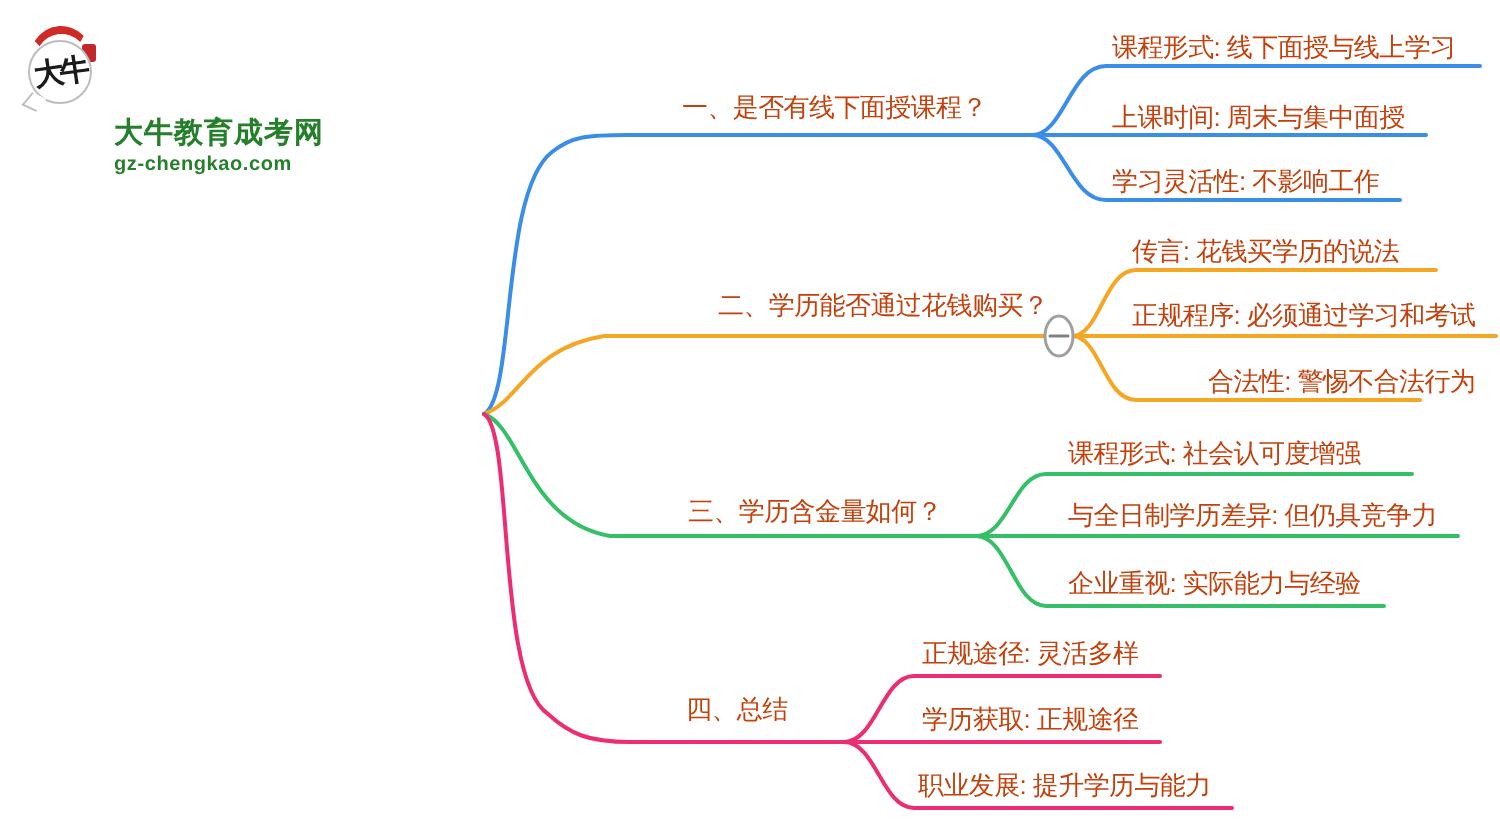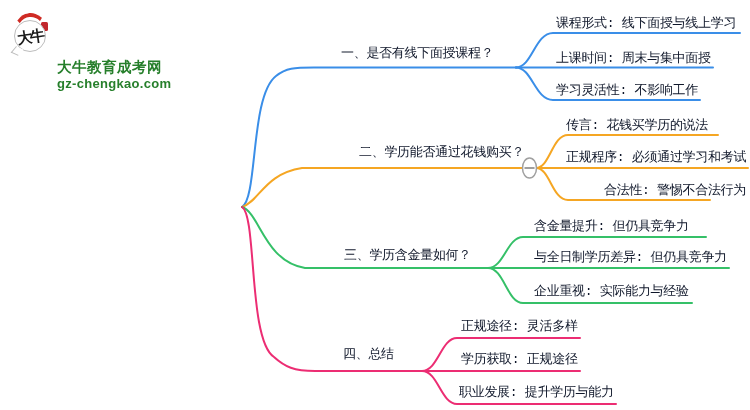--- a/index.html
+++ b/index.html
@@ -2,22 +2,22 @@
 <html><head>
 <meta charset="utf-8">
 <style>
   html,body{margin:0;padding:0;background:#fff;}
   .canvas{
     position:relative;width:750px;height:410px;background:#ffffff;overflow:hidden;
     font-family:"Liberation Sans","DejaVu Sans",sans-serif;
   }
   .canvas svg{position:absolute;left:0;top:0;}
   .node{
-    position:absolute;white-space:nowrap;color:#0f172a;
-    font-size:13px;line-height:1.15;letter-spacing:-0.3px;cursor:default;font-family:Liberation Mono, monospace;
+    position:absolute;white-space:nowrap;color:#c2410c;
+    font-size:13px;line-height:1.15;letter-spacing:-0.3px;cursor:default;
   }
   .root-node{font-size:13.5px;font-weight:500;letter-spacing:-0.6px;}
   
   .logo{position:absolute;left:13px;top:13px;display:flex;align-items:flex-start;}
   .logo-icon{position:relative;width:38px;height:42px;flex:0 0 auto;}
   .logo-bubble{
     position:absolute;left:1px;top:7px;width:30px;height:30px;background:#fff;
     border:1.5px solid #bdbdbd;border-radius:50%;
     display:flex;align-items:center;justify-content:center;
   }
@@ -33,21 +33,21 @@
   }
   .logo-char{
     font-size:15px;font-weight:bold;color:#1a1a1a;transform:rotate(-8deg);
     letter-spacing:-2px;line-height:1;
   }
   .logo-seal{
     position:absolute;right:3px;top:9px;width:7px;height:9px;background:#c1272d;border-radius:1.5px;
   }
   .logo-text{margin-left:6px;padding-top:7px;margin-top:39px;}
   .logo-title{font-size:14.5px;font-weight:bold;color:#267f2b;letter-spacing:0.5px;line-height:1.2;}
-  .logo-domain{font-size:13px;font-weight:bold;color:#267f2b;letter-spacing:0.3px;line-height:1.3;}
+  .logo-domain{font-size:10px;font-weight:bold;color:#267f2b;letter-spacing:0.3px;line-height:1.3;}
 </style>
 </head>
 <body>
 
 <div class="canvas">
 
   <svg width="750" height="410" viewBox="0 0 750 410">
     <g fill="none" stroke-width="2" stroke-linecap="round">
 
       <path d="M242,207 C258,198 250,96 276,76 C286,68 294,67.5 314,67.5 L516,67.5" stroke="#3a8ee8"></path>
@@ -96,21 +96,21 @@
   <div class="node" style="left:556px;top:17px;">课程形式: 线下面授与线上学习</div>
   <div class="node" style="left:556px;top:52px;">上课时间: 周末与集中面授</div>
   <div class="node" style="left:556px;top:84px;">学习灵活性: 不影响工作</div>
 
   <div class="node" style="left:343px;top:146px;margin-left:16px;">二、学历能否通过花钱购买？</div>
   <div class="node" style="left:566px;top:119px;text-align:center;">传言: 花钱买学历的说法</div>
   <div class="node" style="left:566px;top:151px;">正规程序: 必须通过学习和考试</div>
   <div class="node" style="left:566px;top:184px;margin-left:38px;">合法性: 警惕不合法行为</div>
 
   <div class="node" style="left:344px;top:249px;">三、学历含金量如何？</div>
-  <div class="node" style="left:534px;top:220px;">含金量提升: 但仍具竞争力</div>
+  <div class="node" style="left:534px;top:220px;">课程形式: 社会认可度增强</div>
   <div class="node" style="left:534px;top:251px;">与全日制学历差异: 但仍具竞争力</div>
   <div class="node" style="left:534px;top:285px;">企业重视: 实际能力与经验</div>
 
   <div class="node" style="left:343px;top:348px;">四、总结</div>
   <div class="node" style="left:461px;top:320px;">正规途径: 灵活多样</div>
   <div class="node" style="left:461px;top:353px;">学历获取: 正规途径</div>
   <div class="node" style="left:459px;top:386px;">职业发展: 提升学历与能力</div>
 
 </div>
 

